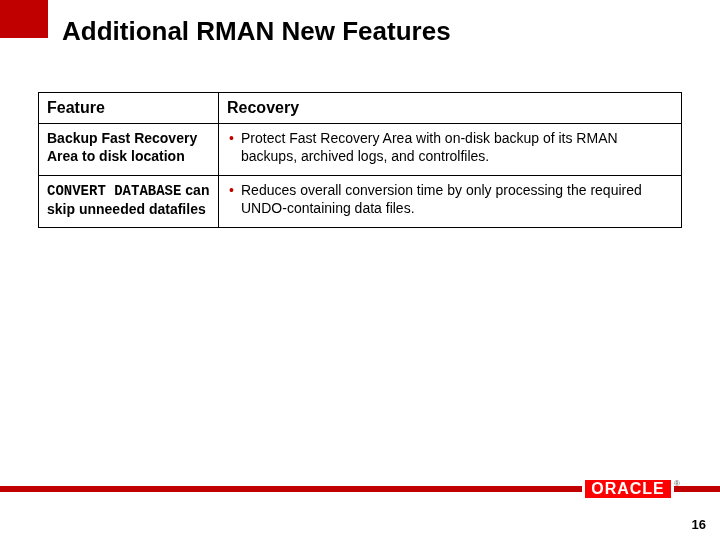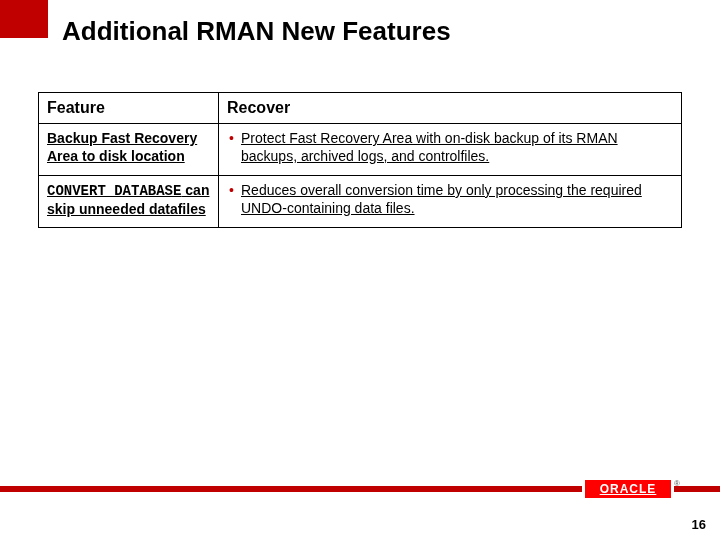--- a/index.html
+++ b/index.html
@@ -6,50 +6,50 @@
   html, body { width: 720px; height: 540px; font-family: Arial, Helvetica, sans-serif; background: #fff; color: #000; }
   .slide { position: relative; width: 720px; height: 540px; }
   .red-block { position: absolute; top: 0; left: 0; width: 48px; height: 38px; background: #c00000; }
   .title { position: absolute; top: 16px; left: 62px; font-size: 26px; font-weight: bold; letter-spacing: 0px; }
   .table-wrap { position: absolute; top: 92px; left: 38px; width: 644px; }
   table { border-collapse: collapse; width: 100%; table-layout: fixed; }
   col.feature-col { width: 180px; }
   col.benefit-col { width: auto; }
   th, td { border: 1px solid #000; vertical-align: top; text-align: left; }
   th { padding: 6px 8px 6px 8px; font-size: 16px; font-weight: bold; }
-  td { padding: 6px 8px 8px 8px; font-size: 14px; line-height: 1.25; text-decoration: underline; }
+  td { padding: 6px 8px 8px 8px; font-size: 14px; line-height: 1.25; }
   td.feature { font-weight: bold; font-size: 14px; }
   .mono { font-family: "Courier New", monospace; font-weight: bold; }
   ul.bullets { list-style: none; padding-left: 0; }
   ul.bullets li { position: relative; padding-left: 14px; margin-bottom: 2px; }
   ul.bullets li::before { content: "•"; position: absolute; left: 2px; top: 0; color: #c00000; font-size: 14px; line-height: 1.2; }
   .footer-line { position: absolute; left: 0; bottom: 48px; width: 720px; height: 6px; background: #c00000; }
   .footer-line::after { content: ""; position: absolute; top: 0; left: 582px; width: 92px; height: 6px; background: #fff; }
   .logo-wrap { position: absolute; left: 585px; bottom: 42px; width: 86px; height: 18px; background: #ff0000; display: flex; align-items: center; justify-content: center; }
-  .logo-text { font-size: 12px; font-weight: bold; color: #fff; letter-spacing: 1px; font-family: Arial, sans-serif; text-decoration: underline; }
+  .logo-text { font-size: 16px; font-weight: bold; color: #fff; letter-spacing: 1px; font-family: Arial, sans-serif; }
   .logo-reg { position: absolute; left: 674px; bottom: 52px; font-size: 8px; color: #555; }
   .pagenum { position: absolute; right: 14px; bottom: 8px; font-size: 13px; font-weight: bold; }
 </style>
 </head>
 <body>
 
 <div class="slide">
   <div class="red-block"></div>
   <div class="title">Additional RMAN New Features</div>
 
   <div class="table-wrap">
     <table>
       <colgroup>
         <col class="feature-col">
         <col class="benefit-col">
       </colgroup>
       <thead>
         <tr>
           <th>Feature</th>
-          <th>Recover</th>
+          <th>Recovery</th>
         </tr>
       </thead>
       <tbody id="tbody">
           <tr>
             <td class="feature">Backup Fast Recovery Area to disk location</td>
             <td>
               <ul class="bullets">
                 <li>Protect Fast Recovery Area with on-disk backup of its RMAN backups, archived logs, and controlfiles.</li>
               </ul>
             </td>

